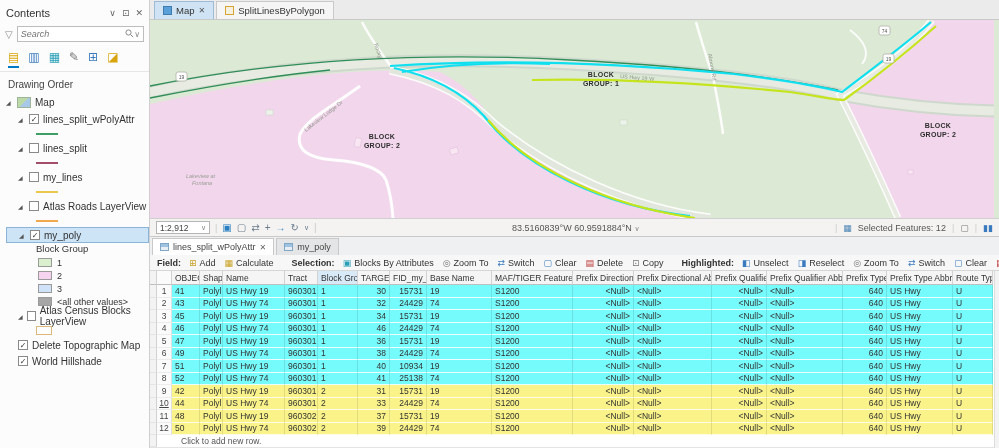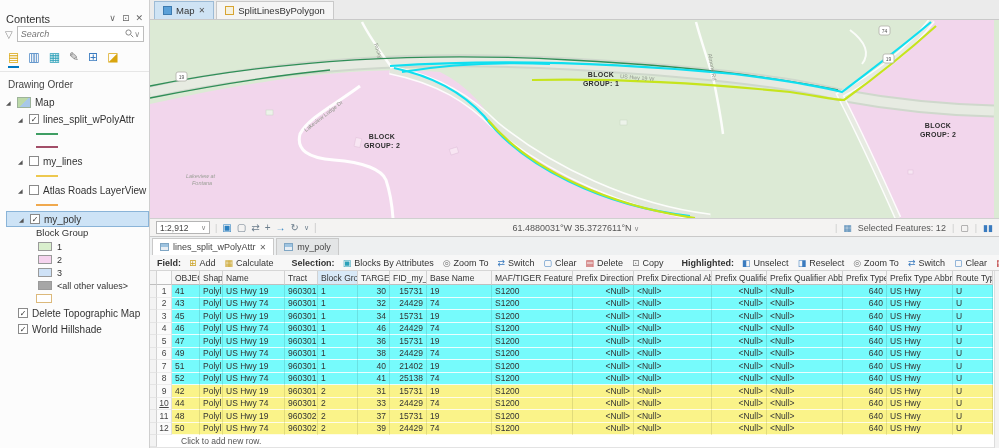--- a/index.html
+++ b/index.html
@@ -4,21 +4,21 @@
 <style>
   * { margin:0; padding:0; box-sizing:border-box; }
   html,body { width:999px; height:448px; overflow:hidden;
     font-family:"Liberation Sans","DejaVu Sans",sans-serif; font-size:10px; color:#333;
     background:#f0efee; }
   .app { display:flex; width:999px; height:448px; }
 
   
   .contents { width:150px; min-width:150px; background:#fcfcfc; border-right:1px solid #cfcfcf;
     display:flex; flex-direction:column; }
-  .contents-header { display:flex; height:22px; padding:13px 6px; }
+  .contents-header { display:flex; align-items:center; height:22px; padding:13px 6px; }
   .contents-title { font-size:11px; color:#333; flex:1; }
   .win-icons { color:#666; font-size:9px; display:flex; gap:6px; }
   .search-row { display:flex; align-items:center; padding:0 5px 4px 5px; gap:4px; }
   .funnel { color:#8a8a8a; font-size:10px; }
   .searchbox { flex:1; display:flex; align-items:center; border:1px solid #bdbdbd; background:#fff;
     height:16px; padding:0 3px; }
   .searchbox input { border:none; outline:none; flex:1; font-size:9px; font-style:italic;
     color:#9a9a9a; width:60px; font-family:inherit; background:transparent;}
   .searchbox .mag { color:#8a8a8a; font-size:9px; }
   .searchbox .chev { color:#8a8a8a; font-size:8px; }
@@ -152,20 +152,25 @@
       </div>
       <div id="layers">
           <div class="layer-row">
             <span class="expander">◢</span>
             <span class="cb">✓</span>
             <span>lines_split_wPolyAttr</span>
           </div>
           <div class="swatch-row">
             <span class="line-swatch" style="border-top-color: rgb(63, 158, 99);"></span>
           </div>
+          <div class="layer-row">
+            <span class="expander">◢</span>
+            <span class="cb"></span>
+            <span>lines_split</span>
+          </div>
           <div class="swatch-row">
             <span class="line-swatch" style="border-top-color: rgb(162, 78, 104);"></span>
           </div>
           <div class="layer-row">
             <span class="expander">◢</span>
             <span class="cb"></span>
             <span>my_lines</span>
           </div>
           <div class="swatch-row">
             <span class="line-swatch" style="border-top-color: rgb(237, 200, 79);"></span>
@@ -192,20 +197,25 @@
             <span class="legend-sw" style="background: rgb(246, 212, 239);"></span>
             <span>2</span>
           </div>
           <div class="legend-row">
             <span class="legend-sw" style="background: rgb(207, 226, 247);"></span>
             <span>3</span>
           </div>
           <div class="legend-row">
             <span class="legend-sw" style="background: rgb(166, 166, 166);"></span>
             <span>&lt;all other values&gt;</span>
+          </div>
+          <div class="layer-row">
+            <span class="expander">◢</span>
+            <span class="cb"></span>
+            <span>Atlas Census Blocks LayerView</span>
           </div>
           <div class="swatch-row">
             <span class="poly-swatch" style="background: rgb(255, 255, 255); border-color: rgb(220, 185, 123);"></span>
           </div>
           <div class="layer-row">
             <span class="cb">✓</span>
             <span>Delete Topographic Map</span>
           </div>
           <div class="layer-row">
             <span class="cb">✓</span>
@@ -309,21 +319,21 @@
         <span class="sel">▣</span>
         <span>▢</span>
         <span>⇄</span>
         <span>+</span>
         <span class="sel">→</span>
         <span>↻</span>
         <span style="font-size:7px;">∨</span>
         <span style="color:#ccc;">|</span>
       </span>
       <span class="coords">
-        <span>61.4880031°W 35.3727611°N</span>
+        <span>83.5160839°W 60.9591884°N</span>
         <span style="font-size:7px;color:#888;"> ∨</span>
       </span>
       <span class="ms-right">
         <span style="color:#ccc;">|</span>
         <span class="ico">▦</span>
         <span>Selected Features: 12</span>
         <span style="color:#ccc;">|</span>
         <span style="color:#777;">▢</span>
         <span style="color:#ccc;">|</span>
         <span style="color:#3a7bbf;">▮▮</span>
@@ -580,21 +590,21 @@
             </div>
             <div class="grow state-selected">
               <div class="gcell gutter" style="width: 6px; flex: 0 0 6px;"></div>
               <div class="gcell rownum" style="width: 15px; flex: 0 0 15px;">7</div>
               <div class="gcell " style="width: 28px; flex: 0 0 28px;">51</div>
               <div class="gcell " style="width: 23px; flex: 0 0 23px;">Polyline</div>
               <div class="gcell " style="width: 62px; flex: 0 0 62px;">US Hwy 19</div>
               <div class="gcell " style="width: 33px; flex: 0 0 33px;">960301</div>
               <div class="gcell " style="width: 40px; flex: 0 0 40px;">1</div>
               <div class="gcell num" style="width: 32px; flex: 0 0 32px;">40</div>
-              <div class="gcell num" style="width: 37px; flex: 0 0 37px;">21402</div>
+              <div class="gcell num" style="width: 37px; flex: 0 0 37px;">10934</div>
               <div class="gcell " style="width: 65px; flex: 0 0 65px;">19</div>
               <div class="gcell " style="width: 81px; flex: 0 0 81px;">S1200</div>
               <div class="gcell num" style="width: 61px; flex: 0 0 61px;">&lt;Null&gt;</div>
               <div class="gcell " style="width: 78px; flex: 0 0 78px;">&lt;Null&gt;</div>
               <div class="gcell num" style="width: 55px; flex: 0 0 55px;">&lt;Null&gt;</div>
               <div class="gcell " style="width: 76px; flex: 0 0 76px;">&lt;Null&gt;</div>
               <div class="gcell num" style="width: 44px; flex: 0 0 44px;">640</div>
               <div class="gcell " style="width: 66px; flex: 0 0 66px;">US Hwy</div>
               <div class="gcell " style="width: 40px; flex: 0 0 40px;">U</div>
             </div>

